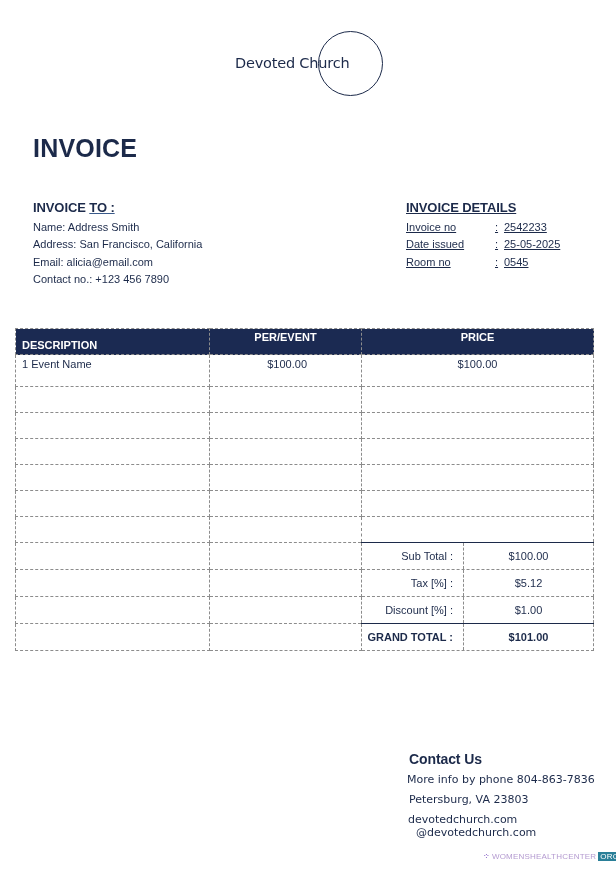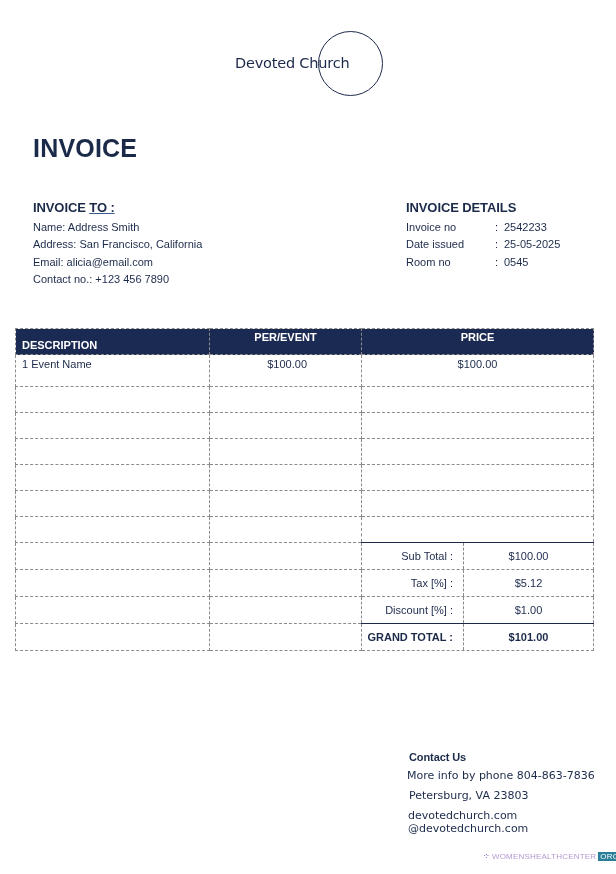--- a/index.html
+++ b/index.html
@@ -12,21 +12,21 @@
 
   .title { left: 33px; top: 134px; font-size: 25px; font-weight: bold; color: #1c2a4a; letter-spacing: 0.2px; }
 
   .block-head { font-size: 13px; font-weight: bold; color: #1c2a4a; letter-spacing: -0.1px; }
   .block-head u { text-decoration: underline; text-decoration-color: #3a5a8a; }
   .line { font-size: 11px; color: #1c2a4a; height: 17.3px; line-height: 17.3px; white-space: nowrap; }
 
   .bill-to { left: 33px; top: 200px; }
   .bill-to .block-head { margin-bottom: 4px; }
 
-  .details { left: 406px; top: 200px; }
+  .details { left: 406px; top: 200px; text-decoration: underline; }
   .details .block-head { margin-bottom: 4px; }
   .details .line { display: flex; }
   .details .k { width: 89px; }
   .details .c { width: 9px; }
 
   table.items { position: absolute; left: 15px; top: 328px; width: 578px; border-collapse: collapse; table-layout: fixed; }
   table.items td, table.items th { border: 1px dashed #8c8c8c; font-size: 11px; color: #1c2a4a; padding: 0 6px; }
   table.items th { background: #1b2a52; color: #ffffff; font-weight: bold; height: 26px; }
   table.items th.desc { text-align: left; vertical-align: bottom; padding-bottom: 3px; }
   table.items th.cen { text-align: center; vertical-align: top; padding-top: 2px; }
@@ -35,21 +35,21 @@
   table.items td.r { text-align: right; }
   table.items td.cen { text-align: center; }
   .sum-wrap { display: flex; height: 100%; }
   td.sumcell { padding: 0 !important; }
   .sum-label { width: 102px; text-align: right; padding-right: 10px; border-right: 1px dashed #8c8c8c; display: flex; align-items: center; justify-content: flex-end; height: 26px; }
   .sum-value { flex: 1; text-align: center; display: flex; align-items: center; justify-content: center; height: 26px; }
   tr.top-solid td.sumcell { border-top: 1.5px solid #1c2a4a; }
   tr.grand td.sumcell { border-top: 1.5px solid #1c2a4a; font-weight: bold; }
 
   .contact { left: 407px; top: 751px; }
-  .contact .block-head { font-size: 11px; margin-bottom: 6px; margin-left: 2px; }
+  .contact .block-head { font-size: 14px; margin-bottom: 6px; margin-left: 2px; }
   .contact .cl { font-family: "DejaVu Sans", sans-serif; font-size: 11px; color: #1c2a4a; line-height: 13px; white-space: nowrap; }
   .contact .gap { height: 7px; }
 
   .watermark { left: 483px; top: 852px; font-size: 8px; color: #b49ad0; letter-spacing: 0.2px; display: flex; align-items: center; }
   .watermark .dots { color: #7a4fc0; font-size: 8px; margin-right: 2px; }
   .watermark .org { background: #2a7f98; color: #fff; padding: 0 2px; margin-left: 2px; font-size: 8px; }
 </style>
 </head>
 <body>
 
@@ -178,20 +178,20 @@
 </tbody>
   </table>
 
 <div class="abs contact">
   <div class="block-head">Contact Us</div>
   <div class="cl">More info by phone 804-863-7836</div>
   <div class="gap"></div>
   <div class="cl" style="margin-left:2px">Petersburg, VA 23803</div>
   <div class="gap"></div>
   <div class="cl" style="margin-left:1px">devotedchurch.com</div>
-  <div class="cl" style="margin-left:1px">@devotedchurch.com</div>
+  <div class="cl" style="margin-left:9px">@devotedchurch.com</div>
 </div>
 
 <div class="abs watermark">
   <span class="dots">⁘</span>
   <span>WOMENSHEALTHCENTER</span>
   <span class="org">ORG</span>
 </div>
 
 </body></html>

